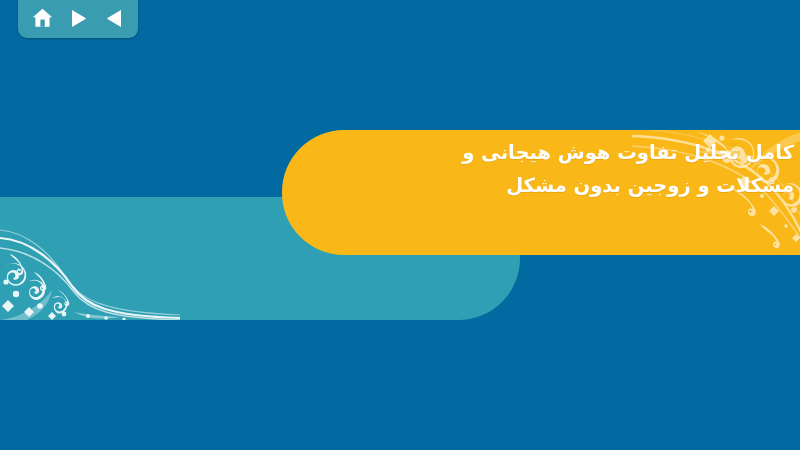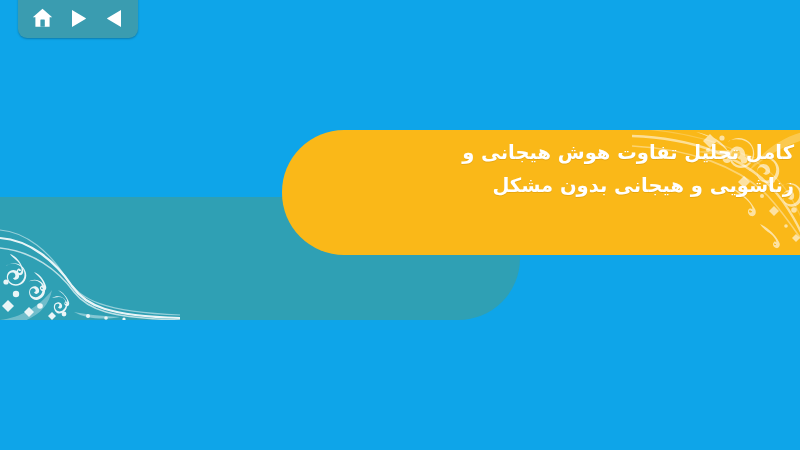--- a/index.html
+++ b/index.html
@@ -14,21 +14,21 @@
     overflow: hidden;
     position: relative;
   }
 
   
   #stage {
     position: absolute;
     inset: 0;
     width: 800px;
     height: 450px;
-    background: #0ea5e9;
+    background: #0369a1;
     overflow: hidden;
   }
 
   
   #nav-bar {
     position: absolute;
     left: 18px;
     top: -10px;
     width: 120px;
     height: 48px;
@@ -180,21 +180,21 @@
         <path d="M64,22 c22,-4 44,-2 60,6 c-22,-2 -42,-3 -60,-6 z" opacity="0.45"></path>
         <circle cx="76" cy="20" r="2"></circle>
         <circle cx="96" cy="22" r="1.8"></circle>
         <circle cx="130" cy="66" r="2"></circle>
         <circle cx="154" cy="96" r="1.8"></circle>
       </g>
     </svg>
 
     <div id="title-block">
       <div class="title-line">کامل تحلیل تفاوت هوش هیجانی و</div>
-      <div class="title-line">زناشویی و هیجانی بدون مشکل</div>
+      <div class="title-line">مشکلات و زوجین بدون مشکل</div>
     </div>
   </div>
 
   <div id="nav-bar">
     <button class="nav-btn" title="Back">
       <svg width="17" height="19" viewBox="0 0 17 19">
         <path d="M15,1 L15,18 L1.5,10 Q0.5,9.5 1.5,9 Z" fill="#ffffff"></path>
       </svg>
     </button>
     <button class="nav-btn" title="Forward">

